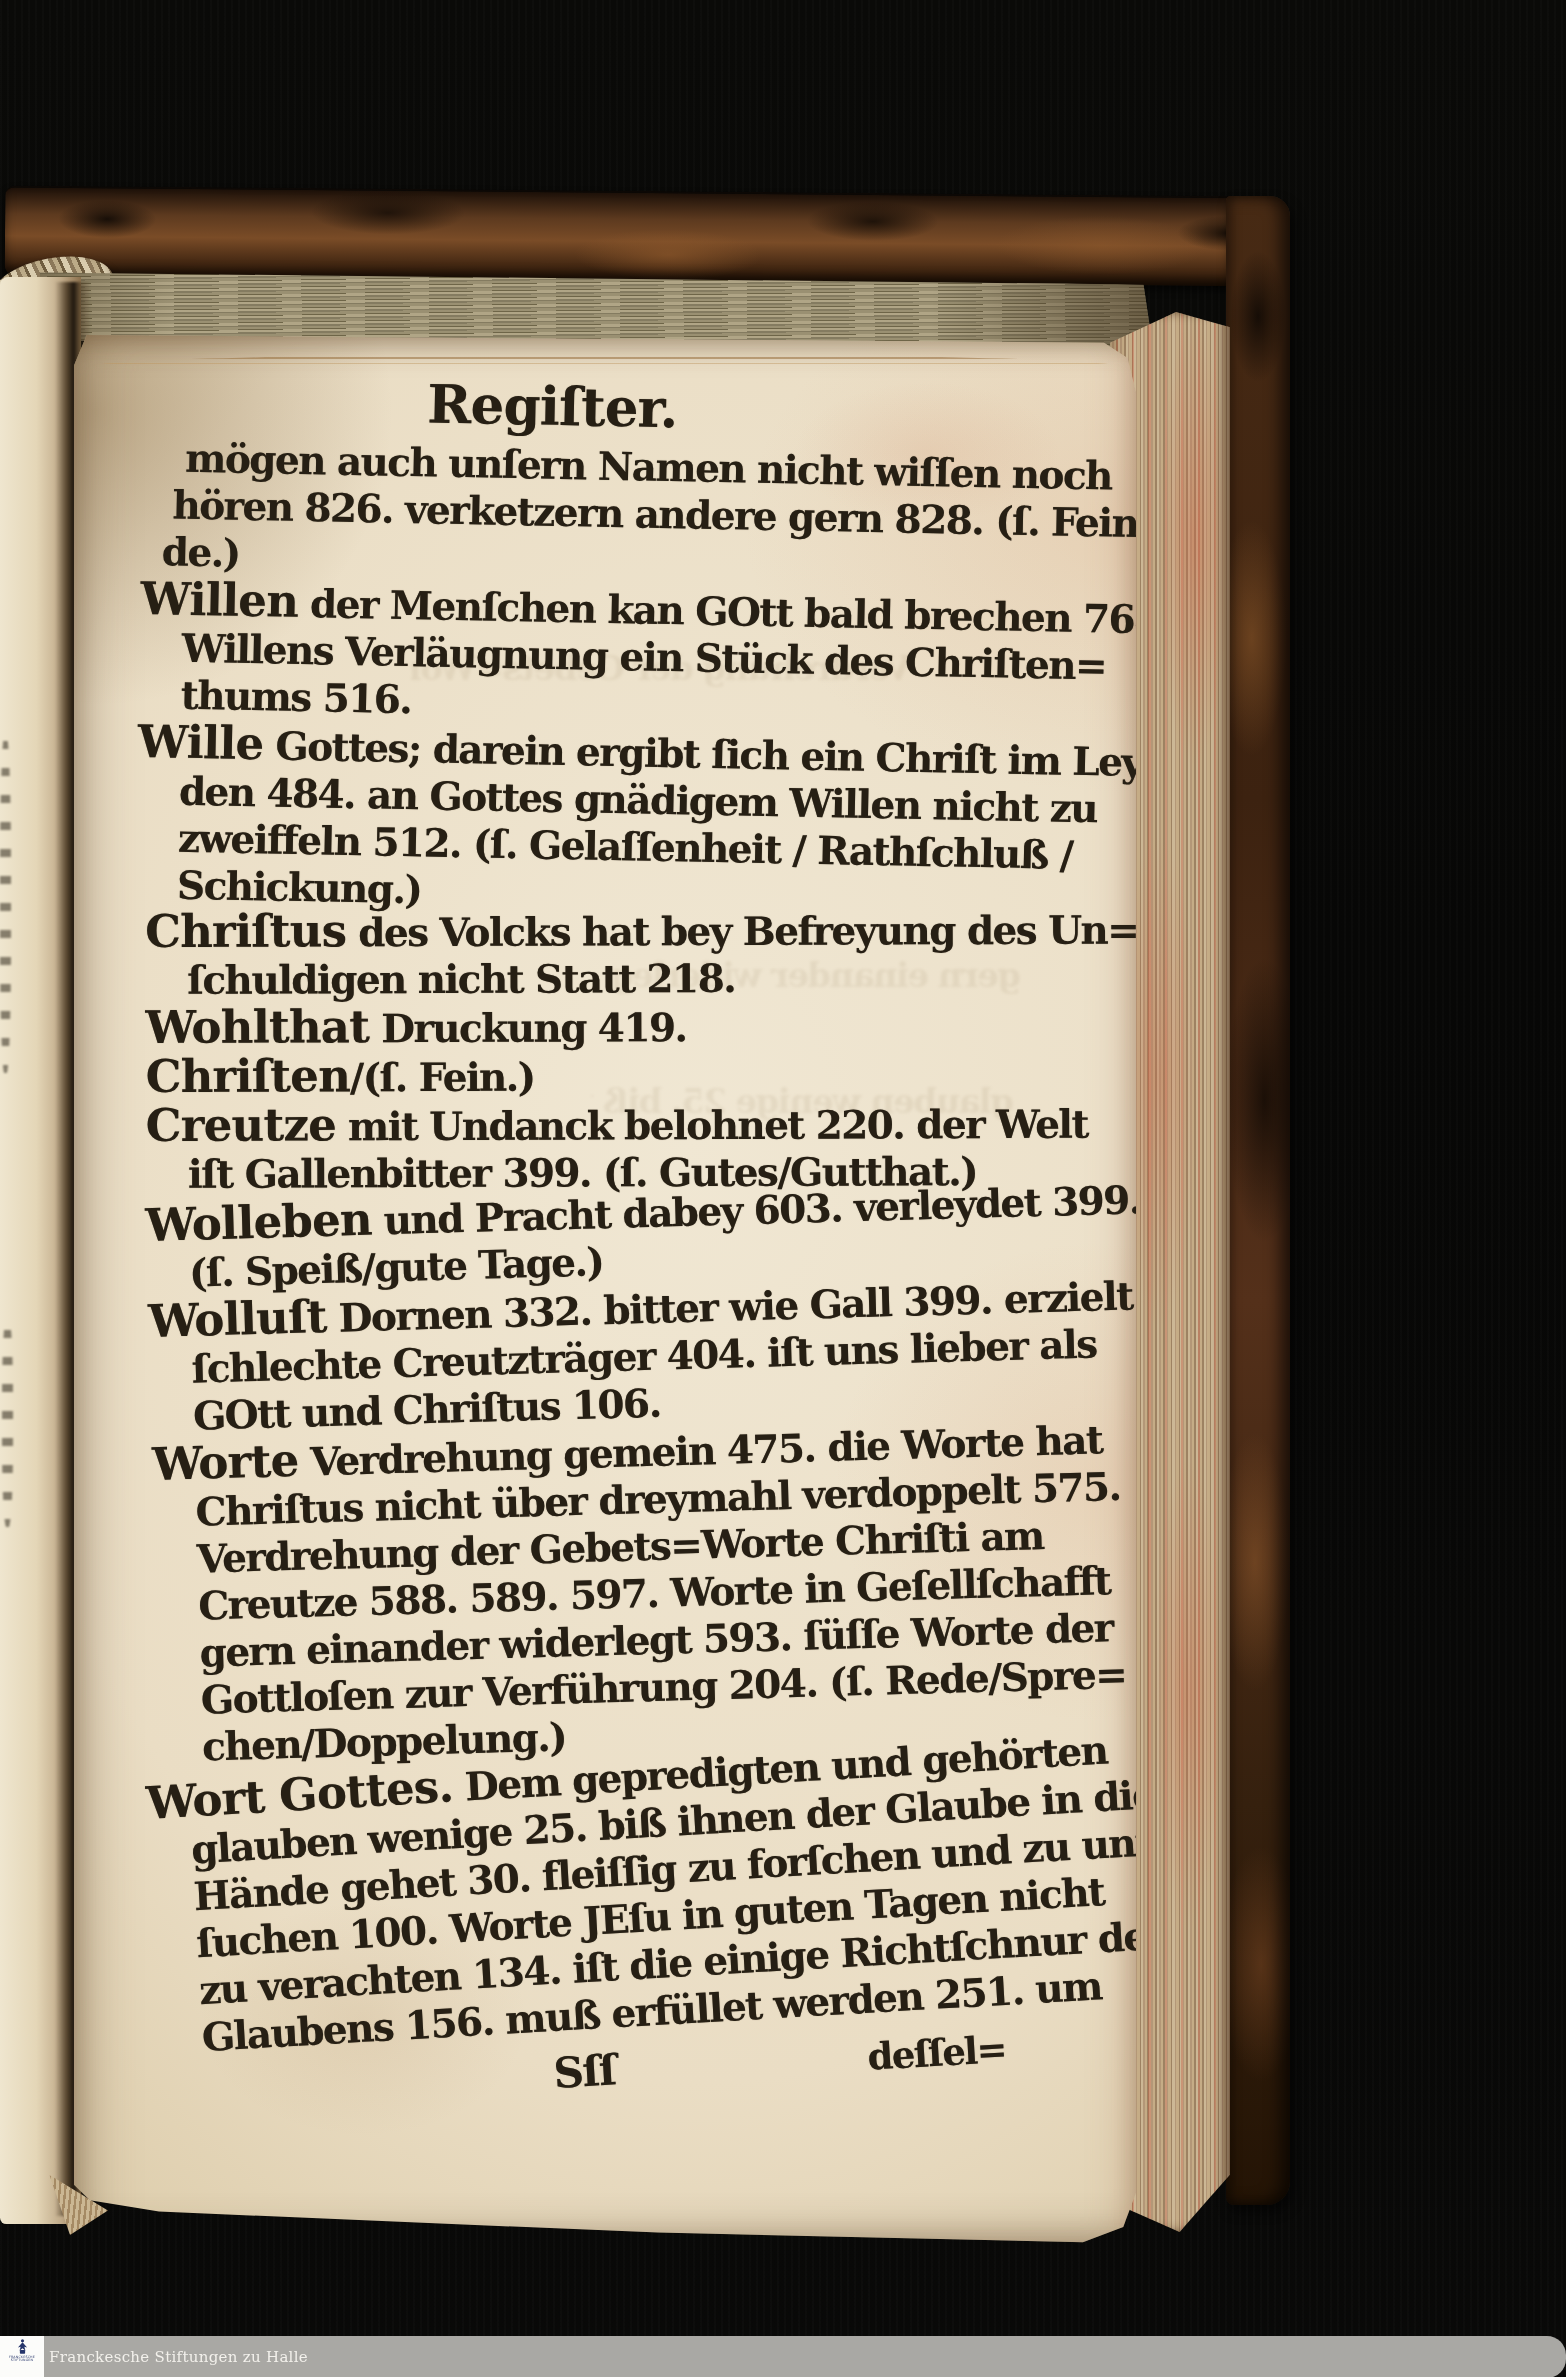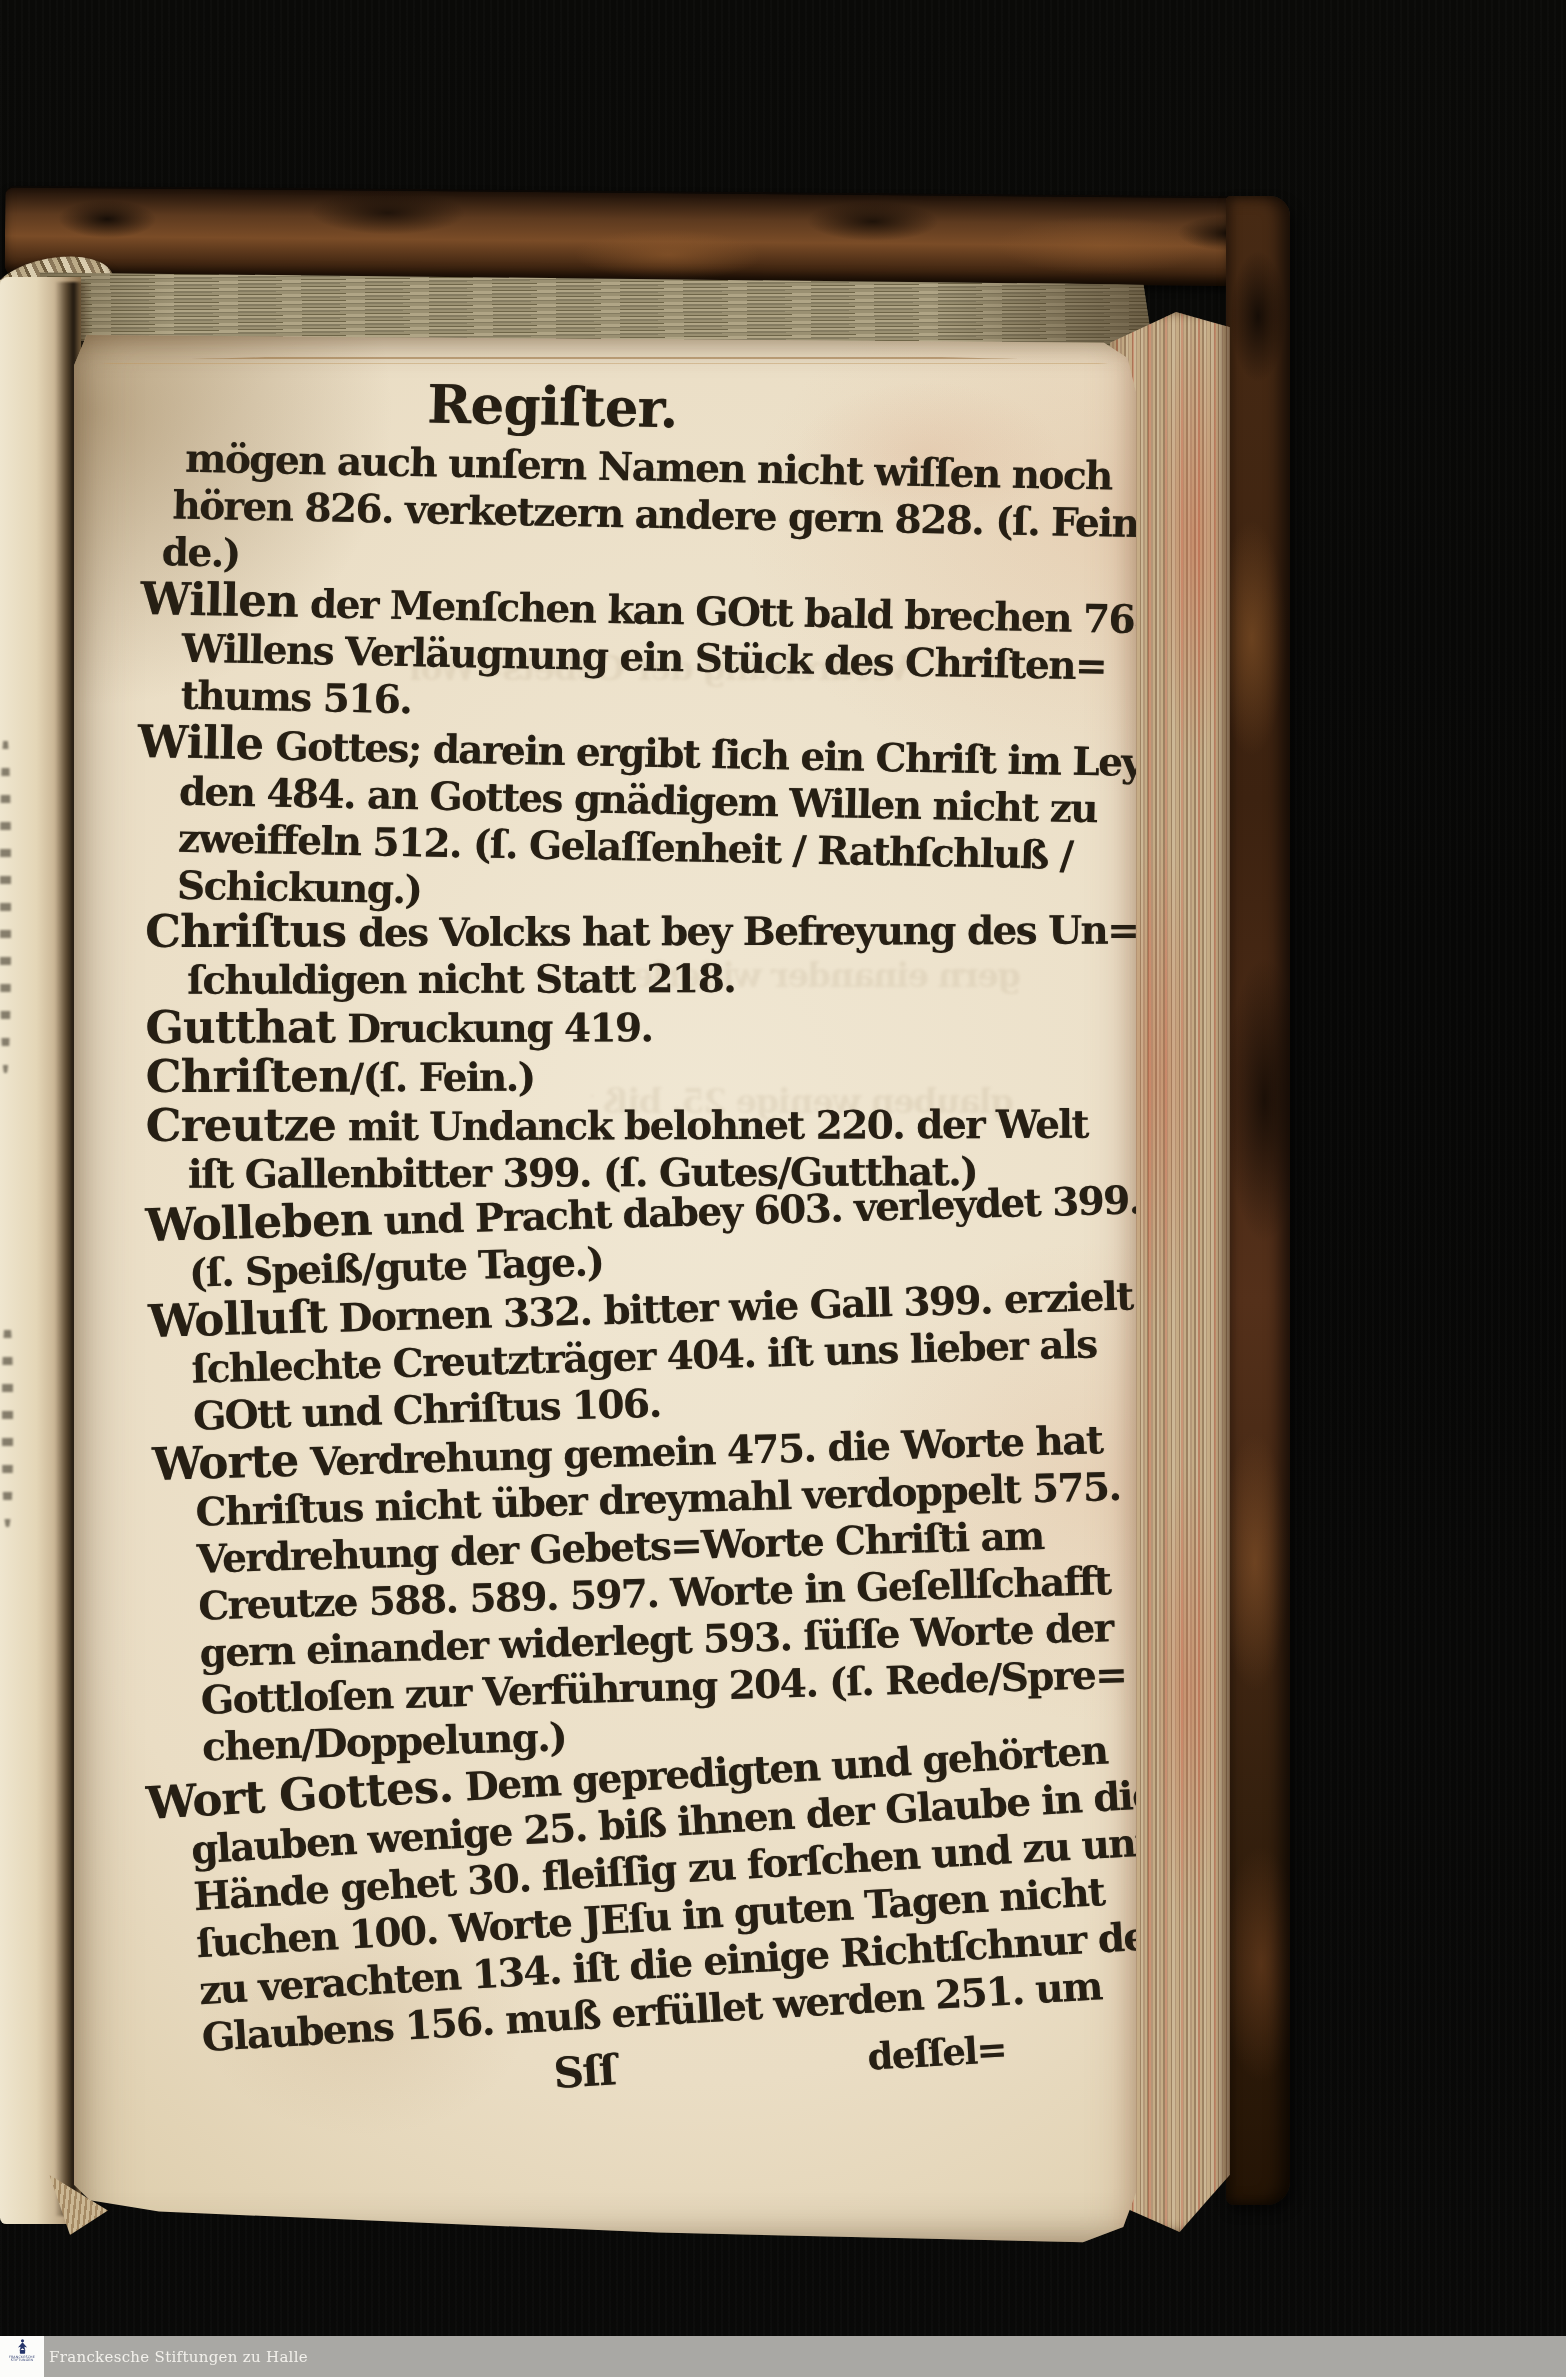--- a/index.html
+++ b/index.html
@@ -108,21 +108,21 @@
   .sig{font-size:42px;}
   .cw{flex:1;text-align:right;padding-right:92px;font-size:37px;}
 
   .ghost{position:absolute;font-weight:bold;font-size:34px;letter-spacing:-1.6px;color:#8a7450;
     opacity:.11;filter:blur(1.6px);transform:scaleX(-1);white-space:nowrap;overflow:hidden;pointer-events:none;}
   .ghost.g1{left:337px;top:313px;width:501px;}
   .ghost.g2{left:540px;top:620px;width:407px;}
   .ghost.g3{left:517px;top:746px;width:423px;}
 
   
-  .bar{position:absolute;left:0;top:2336px;width:1566px;height:42px;background:#a9a8a4;}
+  .bar{position:absolute;left:0;top:2336px;width:1566px;height:42px;background:#a9a8a4;border-radius:19px;}
   .logo-box{position:absolute;left:0;top:0;width:44px;height:42px;background:#fcfcfa;
     display:flex;flex-direction:column;align-items:center;justify-content:flex-start;padding-top:2.3px;box-sizing:border-box;}
   .logo-text{font-family:"DejaVu Sans","Liberation Sans",sans-serif;font-size:7.8px;line-height:8.6px;
     color:#26356b;text-align:center;letter-spacing:0.4px;transform:scale(.42);transform-origin:50% 0;width:102px;}
   .bar-label{position:absolute;left:49px;top:0;height:42px;line-height:43px;
     font-family:"DejaVu Serif","Liberation Serif",serif;font-size:15px;letter-spacing:0.3px;color:#f3f1ec;}
 </style>
 </head>
 <body>
 
@@ -172,21 +172,21 @@
           <div class="line cont in26">Schickung.)</div>
         </div>
       </div>
 
       <div class="grp gb">
         <div class="entry">
           <div class="line first"><span class="hw">Chriſtus</span><span> des Volcks hat bey Befreyung des Un=</span></div>
           <div class="line cont">ſchuldigen nicht Statt 218.</div>
         </div>
         <div class="entry">
-          <div class="line first"><span class="hw">Gutthat</span><span> Druckung 419.</span></div>
+          <div class="line first"><span class="hw">Wohlthat</span><span> Druckung 419.</span></div>
         </div>
         <div class="entry">
           <div class="line first"><span class="hw">Chriſten</span><span>/(ſ. Fein.)</span></div>
         </div>
         <div class="entry">
           <div class="line first"><span class="hw">Creutze</span><span> mit Undanck belohnet 220. der Welt</span></div>
           <div class="line cont in38">iſt Gallenbitter 399. (ſ. Gutes/Gutthat.)</div>
         </div>
       </div>
 

